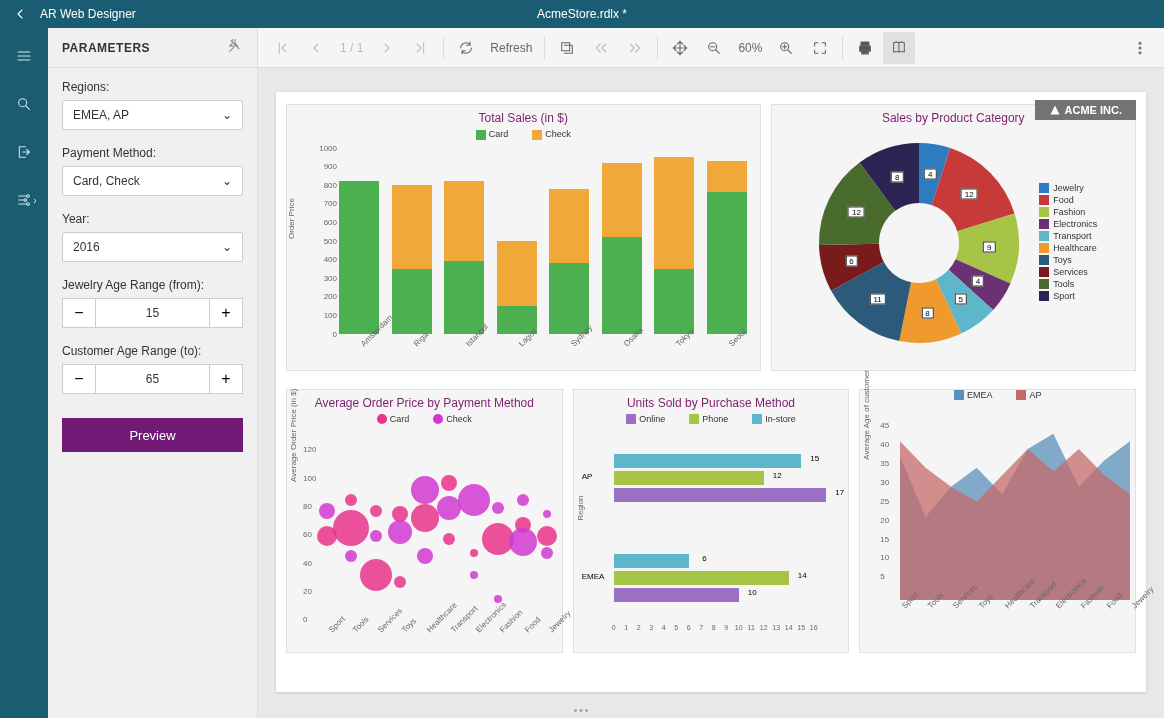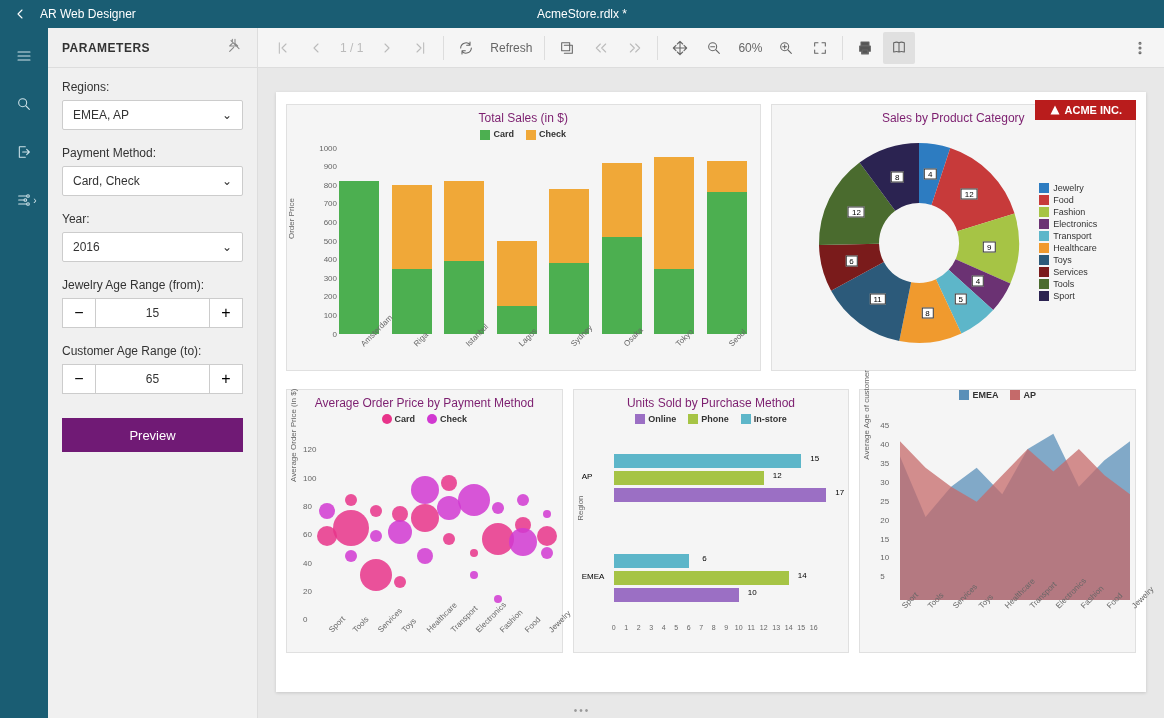--- a/index.html
+++ b/index.html
@@ -32,25 +32,25 @@
 .tbtn { width: 32px; height: 32px; display:flex; align-items:center; justify-content:center; color:#666; cursor:pointer; border-radius:2px;}
 .tbtn.disabled{color:#bbb; cursor:default;}
 .tbtn.active{background:#e0e0e0;}
 .tsep { width: 1px; height: 24px; background: #ddd; margin: 0 4px;}
 .ttext { padding: 0 6px; color:#666;}
 .ttext.disabled{color:#bbb;}
 
 .report { flex:1; overflow: auto; padding: 24px 12px 12px 12px; position:relative; }
 .page { background: #fff; margin: 0 auto; width: 870px; min-height: 600px; padding: 12px 10px; box-shadow: 0 1px 3px rgba(0,0,0,0.15); position:relative;}
 .page-title { color: #7c1e6f; font-size: 15px; font-weight: 600; margin-bottom: 10px; margin-left: 6px;}
-.logo { position:absolute; top: 8px; right: 10px; background: #b91c1c; color:#fff; padding: 4px 14px; font-size: 11px; font-weight:600; display:flex; align-items:center; gap:4px;}
+.logo { position:absolute; top: 8px; right: 10px; background: #737373; color:#fff; padding: 4px 14px; font-size: 11px; font-weight:600; display:flex; align-items:center; gap:4px;}
 .row1 { display:flex; gap: 10px; margin-bottom: 18px;}
 .card { background: #f5f5f5; border: 1px solid #e0e0e0; }
 .card-title { text-align:center; font-size: 12px; color: #7c1e6f; padding: 6px 0 4px;}
-.legend { display:flex; justify-content:center; gap: 12px; font-size: 9px; color:#333;font-weight:bold;}
+.legend { display:flex; justify-content:center; gap: 24px; font-size: 9px; color:#333;}
 .legend .swatch { display:inline-block; width:10px; height:10px; vertical-align:middle; margin-right:3px;}
 
 .chart-bar { position:relative; height: 230px; }
 .bar-area { position:absolute; left: 52px; right: 10px; top: 8px; bottom: 36px; }
 .axis-y { position:absolute; left: 20px; top: 8px; bottom: 36px; width: 30px; font-size:8px; color:#666;}
 .axis-y .tick { position:absolute; right:0; transform: translateY(50%);}
 .axis-x { position:absolute; left: 52px; right: 10px; bottom: 0; height:34px;}
 .axis-x .xlabel { position:absolute; font-size:8px; color:#666; transform: rotate(-45deg); transform-origin: top left; white-space:nowrap;}
 .ylabel { position:absolute; left: 4px; top: 50%; transform: rotate(-90deg) translateX(50%); transform-origin: left center; font-size: 8px; color:#666;}
 .bar-col { position:absolute; bottom: 0; width: 40px; }

